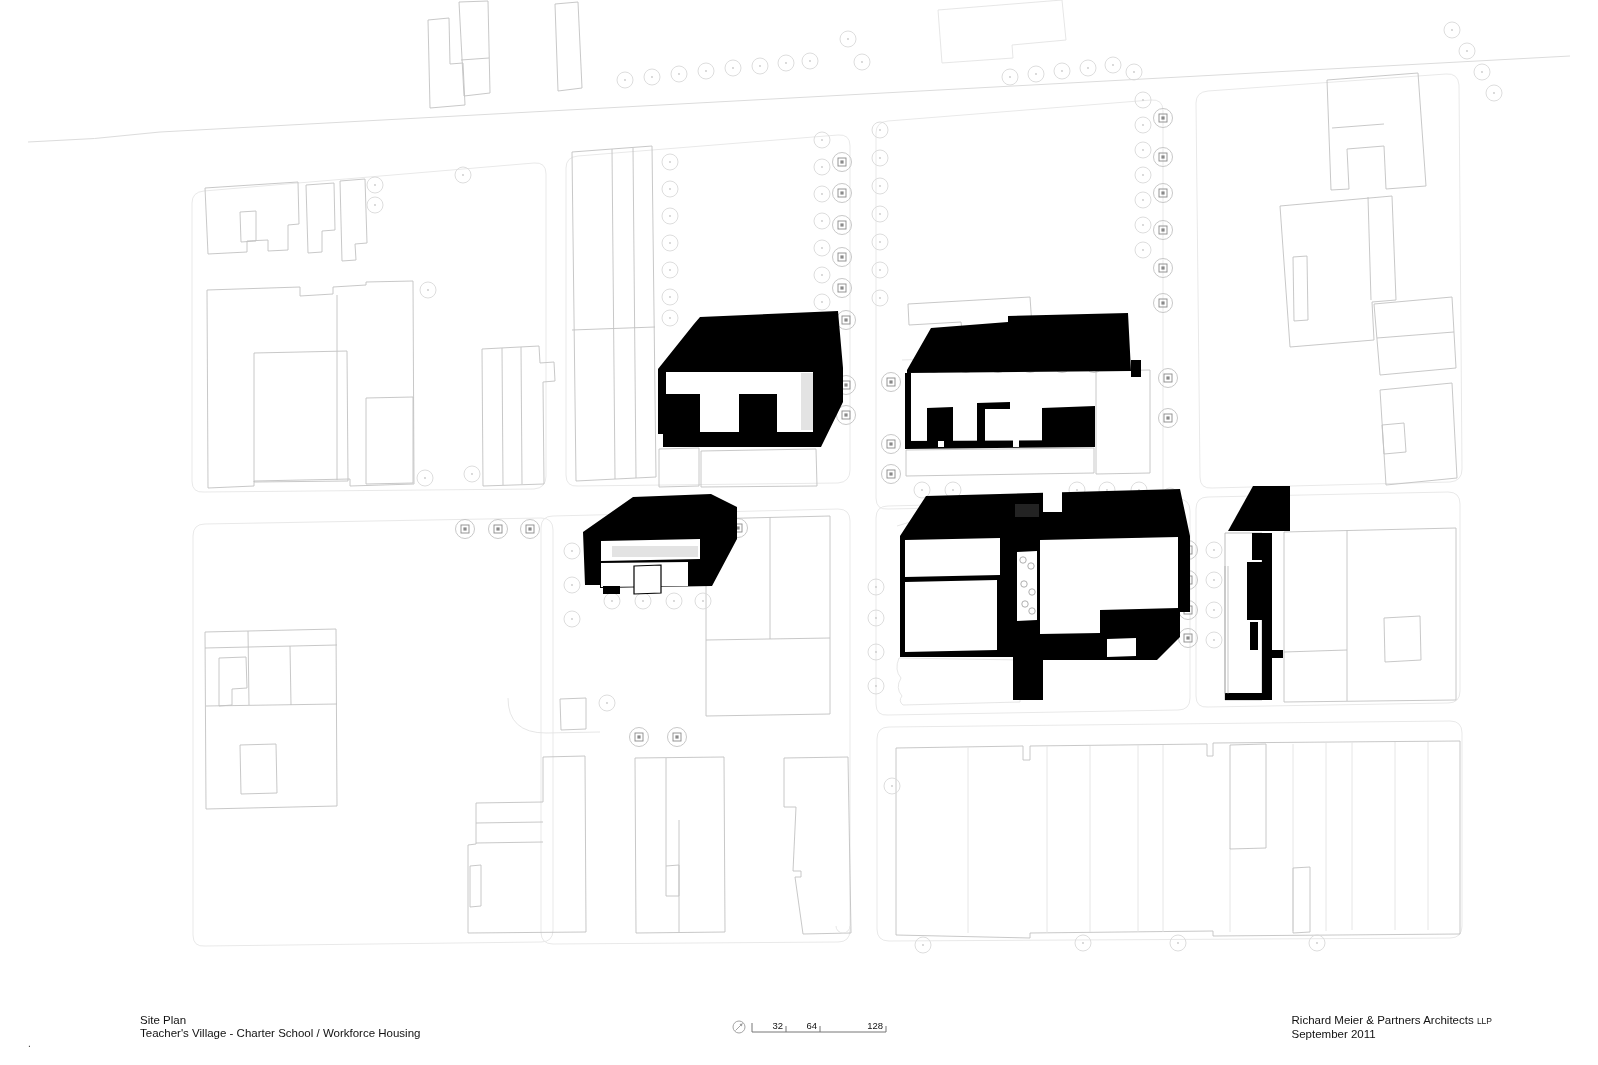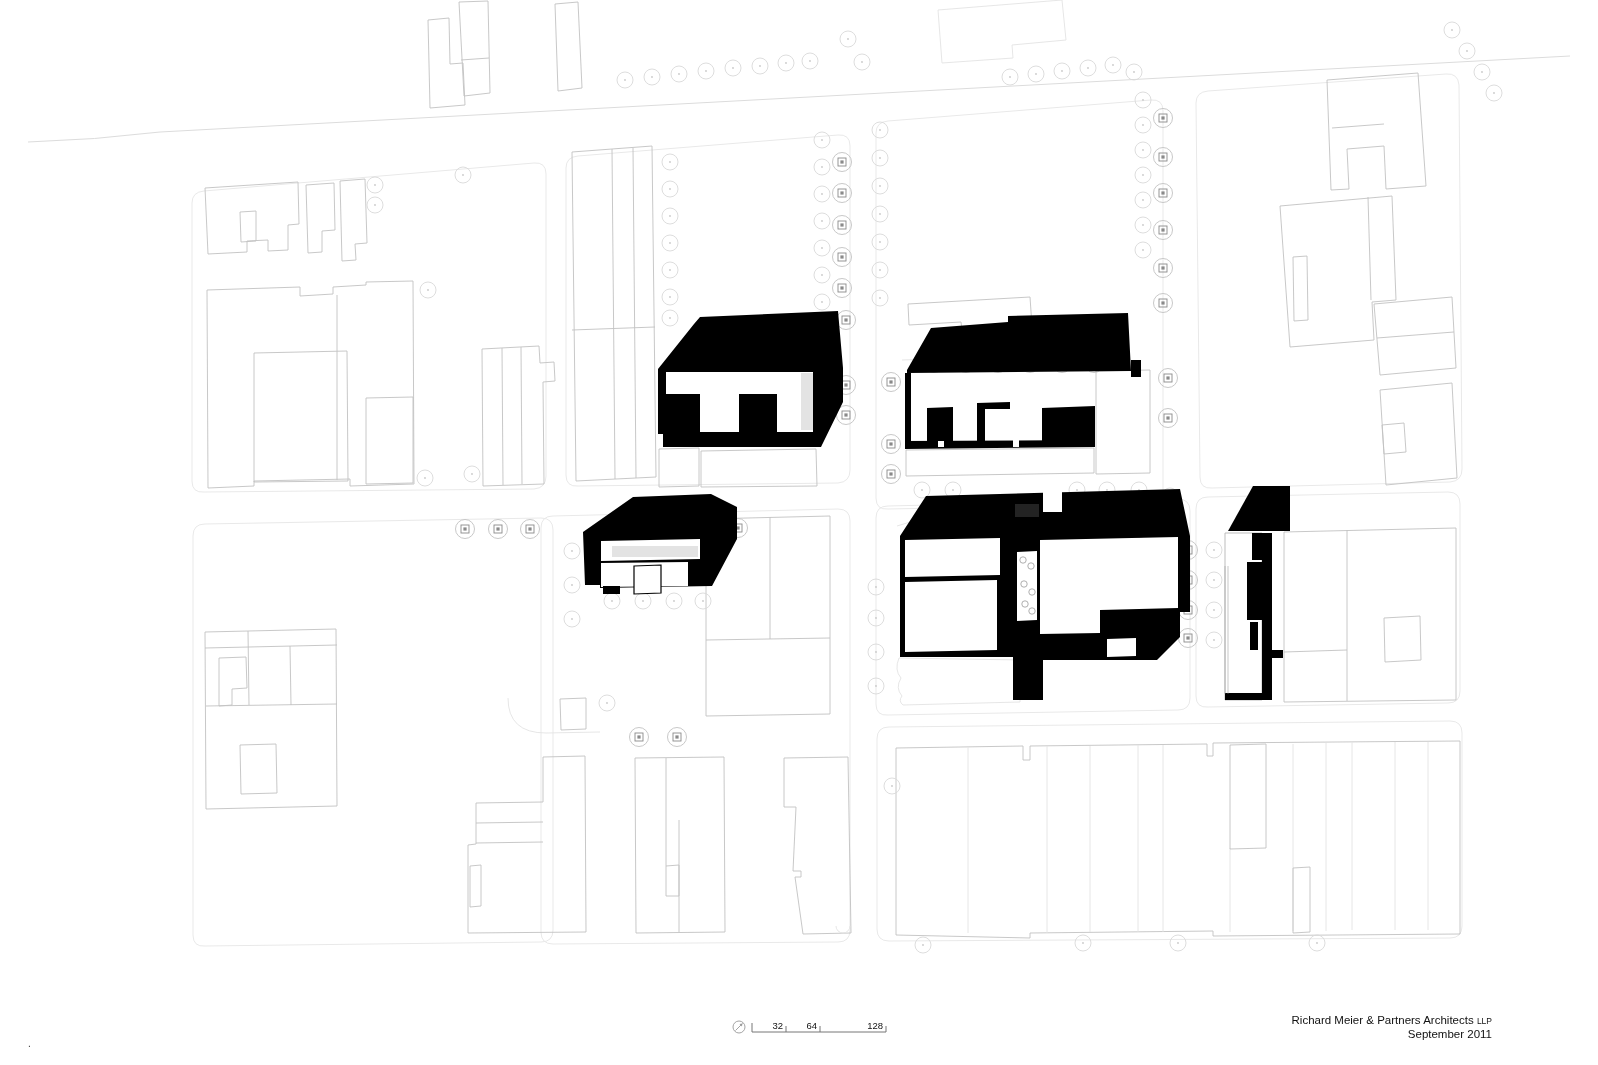--- a/index.html
+++ b/index.html
@@ -1,20 +1,20 @@
 <!DOCTYPE html>
 <html><head>
 <meta charset="utf-8">
 <style>
   html,body{margin:0;padding:0;background:#ffffff;}
   .sheet{position:relative;width:1598px;height:1065px;background:#ffffff;overflow:hidden;
          font-family:"Liberation Sans", sans-serif;}
   svg{position:absolute;left:0;top:0;}
   .titleblock{position:absolute;left:140px;top:1014px;font-size:11.5px;line-height:13px;color:#111;white-space:nowrap;}
-  .credits{position:absolute;right:106px;top:1014px;font-size:11.5px;line-height:13px;color:#111;text-align:right;white-space:nowrap;}
+  .credits{position:absolute;right:106px;top:1014px;font-size:11.5px;line-height:13px;color:#111;white-space:nowrap;}
   .credits .suffix{font-size:8.5px;}
   .corner-dot{position:absolute;left:28px;top:1038px;font-size:10px;color:#333;}
 </style>
 </head>
 <body>
 
 <div class="sheet">
   <svg id="plan-svg" width="1598" height="1065" viewBox="0 0 1598 1065">
       <path d="M28 142 Q95 140 160 132 L1570 56" fill="none" stroke="#dcdcdc" stroke-width="1"></path>
       <path d="M204 191 L534 163 Q546 162 546 174 L546 476 Q546 488 534 489 L204 492 Q192 493 192 481 L192 203 Q192 192 204 191 Z" fill="none" stroke="#e9e9e9" stroke-width="1"></path>
@@ -504,20 +504,24 @@
       <line x1="752" y1="1032" x2="886" y2="1032" stroke="#777" stroke-width="1"></line>
       <line x1="752" y1="1032" x2="752" y2="1023" stroke="#777" stroke-width="1"></line>
       <line x1="786" y1="1032" x2="786" y2="1026" stroke="#777" stroke-width="1"></line>
       <line x1="820" y1="1032" x2="820" y2="1026" stroke="#777" stroke-width="1"></line>
       <line x1="886" y1="1032" x2="886" y2="1026" stroke="#777" stroke-width="1"></line>
       <text x="783" y="1029" text-anchor="end" font-family="Liberation Sans, sans-serif" font-size="9.5" fill="#111111">32</text>
       <text x="817" y="1029" text-anchor="end" font-family="Liberation Sans, sans-serif" font-size="9.5" fill="#111111">64</text>
       <text x="883" y="1029" text-anchor="end" font-family="Liberation Sans, sans-serif" font-size="9.5" fill="#111111">128</text>
     </svg>
 
+  <div class="titleblock">
+    <div>Site Plan</div>
+    <div>Teacher's Village - Charter School / Workforce Housing</div>
+  </div>
 
   <div class="credits">
     <div><span>Richard Meier &amp; Partners Architects</span> <span class="suffix">LLP</span></div>
     <div>September 2011</div>
   </div>
 
   <div class="corner-dot">.</div>
 </div>
 
 </body></html>

